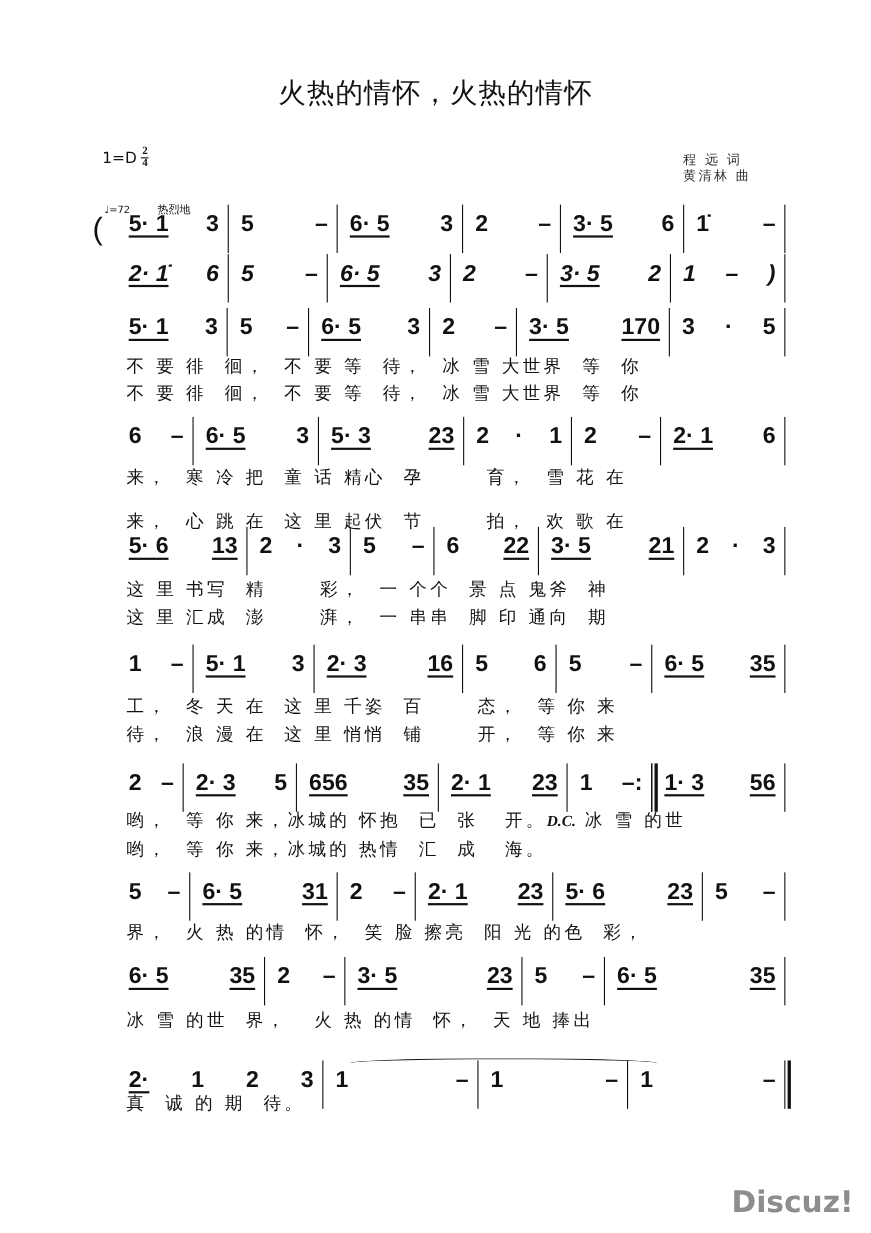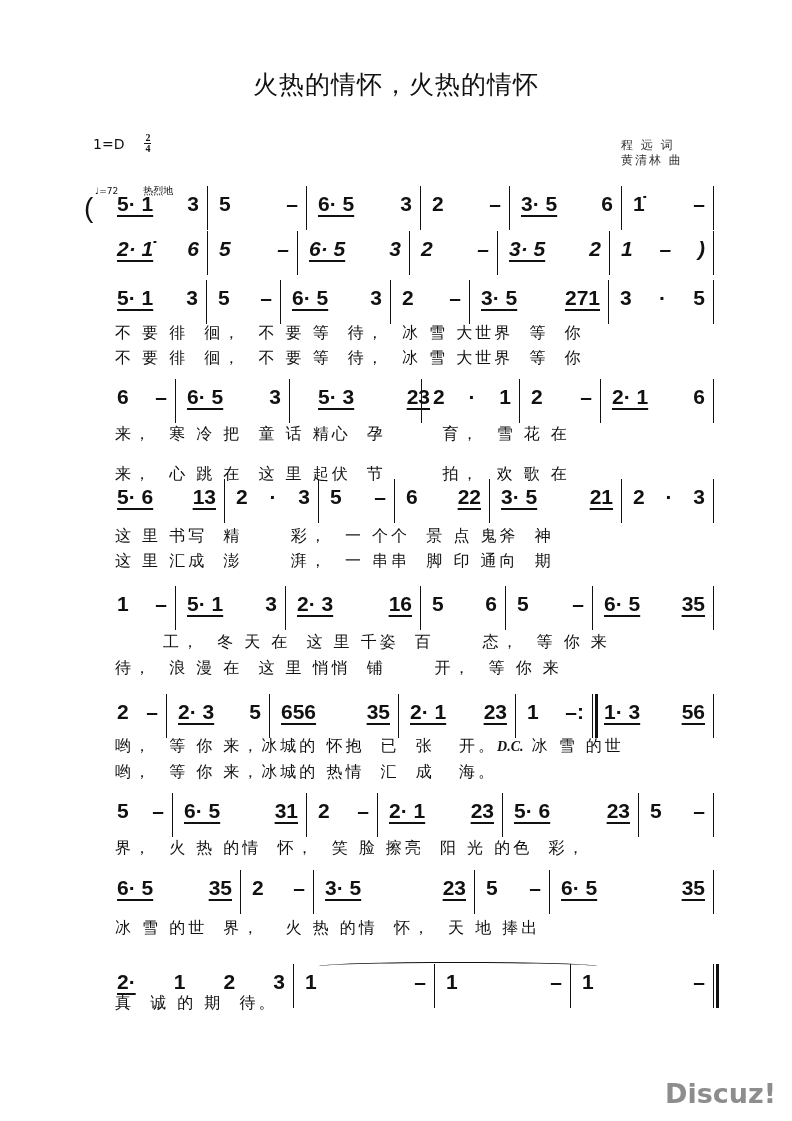--- a/index.html
+++ b/index.html
@@ -1,21 +1,21 @@
 <!DOCTYPE html>
 <html><head>
 <meta charset="utf-8">
 <style>
   html, body { margin: 0; padding: 0; background: #ffffff; }
   body { width: 792px; height: 1121px; position: relative; overflow: hidden;
          font-family: "DejaVu Sans", sans-serif; color: #111; }
   .title { position: absolute; top: 68px; left: 0; width: 792px; text-align: center;
            font-size: 25px; letter-spacing: 1px; color: #111; }
   .key { position: absolute; top: 133px; left: 93px; font-size: 14px;
-         font-family: "DejaVu Sans", sans-serif; display: flex; align-items: center; gap: 20px; }
+         font-family: "DejaVu Sans", sans-serif; display: flex; align-items: center; gap: 4px; }
   .frac { display: inline-flex; flex-direction: column; align-items: center;
           font-weight: bold; font-size: 10px; line-height: 10px; font-family: "Liberation Serif", serif; }
   .frac .n { border-bottom: 1px solid #111; padding: 0 1px; }
   .credits { position: absolute; top: 138px; left: 621px; font-size: 12px;
              line-height: 15px; color: #333; letter-spacing: 2px; }
   .tempo { position: absolute; top: 184px; left: 95px; font-size: 9px; color: #111; }
   .tempo .expr { margin-left: 22px; font-size: 10px; }
   .paren { position: absolute; font-size: 28px; font-family: "Liberation Sans", sans-serif; }
 
   .system { position: absolute; left: 0; width: 792px; }
@@ -141,21 +141,21 @@
         <span>3</span>
       </div>
       <div class="barline" style="left: 390px; top: -6px; height: 44px;"></div>
       <div class="notes" style="left: 402px; width: 59px; display: flex; justify-content: space-between;">
         <span>2</span>
         <span>–</span>
       </div>
       <div class="barline" style="left: 469px; top: -6px; height: 44px;"></div>
       <div class="notes" style="left: 481px; width: 119px; display: flex; justify-content: space-between;">
         <span class="ul1">3· 5</span>
-        <span class="ul1">271</span>
+        <span class="ul1">170</span>
       </div>
       <div class="barline" style="left: 608px; top: -6px; height: 44px;"></div>
       <div class="notes" style="left: 620px; width: 85px; display: flex; justify-content: space-between;">
         <span>3</span>
         <span>· </span>
         <span>5</span>
       </div>
       <div class="barline" style="left: 713px; top: -6px; height: 44px;"></div>
     </div>
     <div class="lyric" style="top: 323px; left: 115px;">不 要 徘  徊，  不 要 等  待，  冰 雪 大世界  等  你</div>
@@ -164,21 +164,21 @@
       <div class="notes" style="left: 117px; width: 50px; display: flex; justify-content: space-between;">
         <span>6</span>
         <span>–</span>
       </div>
       <div class="barline" style="left: 175px; top: -6px; height: 44px;"></div>
       <div class="notes" style="left: 187px; width: 94px; display: flex; justify-content: space-between;">
         <span class="ul1">6· 5</span>
         <span>3</span>
       </div>
       <div class="barline" style="left: 289px; top: -6px; height: 44px;"></div>
-      <div class="notes" style="left: 301px; width: 112px; display: flex; justify-content: space-between; margin-left: 17px;">
+      <div class="notes" style="left: 301px; width: 112px; display: flex; justify-content: space-between;">
         <span class="ul1">5· 3</span>
         <span class="ul1">23</span>
       </div>
       <div class="barline" style="left: 421px; top: -6px; height: 44px;"></div>
       <div class="notes" style="left: 433px; width: 78px; display: flex; justify-content: space-between;">
         <span>2</span>
         <span>· </span>
         <span>1</span>
       </div>
       <div class="barline" style="left: 519px; top: -6px; height: 44px;"></div>
@@ -256,21 +256,21 @@
         <span>5</span>
         <span>–</span>
       </div>
       <div class="barline" style="left: 592px; top: -6px; height: 44px;"></div>
       <div class="notes" style="left: 604px; width: 101px; display: flex; justify-content: space-between;">
         <span class="ul1">6· 5</span>
         <span class="ul1">35</span>
       </div>
       <div class="barline" style="left: 713px; top: -6px; height: 44px;"></div>
     </div>
-    <div class="lyric" style="top: 632px; left: 115px; margin-left: 48px;">工，  冬 天 在  这 里 千姿  百      态，  等 你 来</div>
+    <div class="lyric" style="top: 632px; left: 115px;">工，  冬 天 在  这 里 千姿  百      态，  等 你 来</div>
     <div class="lyric" style="top: 658px; left: 115px;">待，  浪 漫 在  这 里 悄悄  铺      开，  等 你 来</div>
     <div class="system" style="top: 700px; height: 40px;">
       <div class="notes" style="left: 117px; width: 41px; display: flex; justify-content: space-between;">
         <span>2</span>
         <span>–</span>
       </div>
       <div class="barline" style="left: 166px; top: -6px; height: 44px;"></div>
       <div class="notes" style="left: 178px; width: 83px; display: flex; justify-content: space-between;">
         <span class="ul1">2· 3</span>
         <span>5</span>

